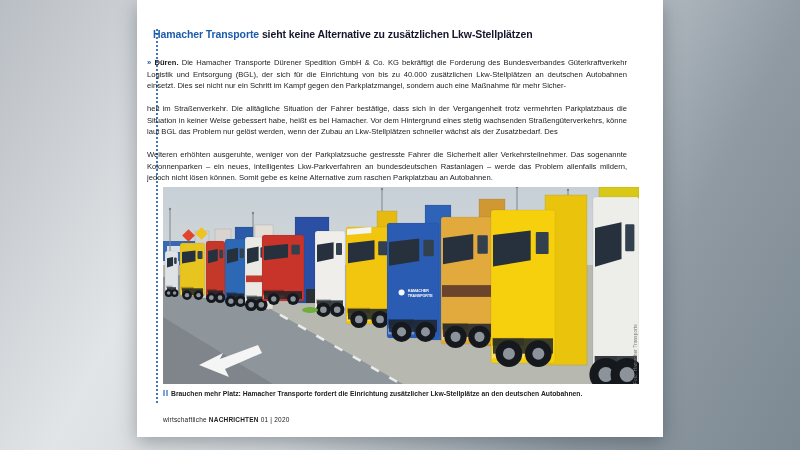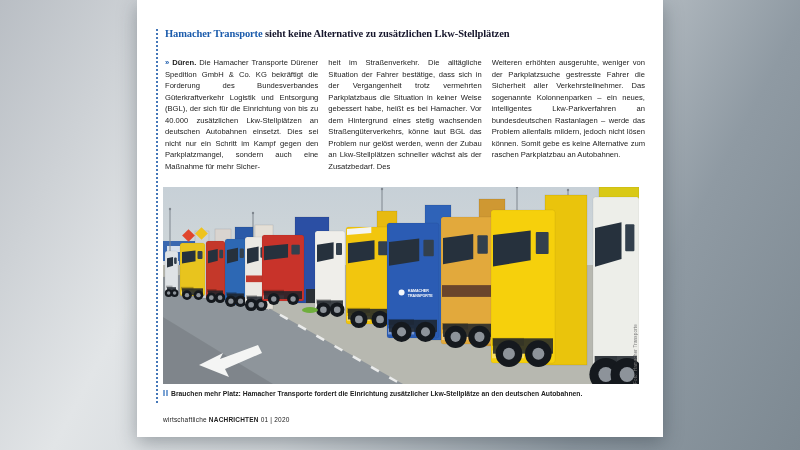--- a/index.html
+++ b/index.html
@@ -3,24 +3,24 @@
 <meta charset="utf-8">
 <style>
   html,body{margin:0;padding:0;}
   body{width:800px;height:450px;overflow:hidden;font-family:"Liberation Sans",sans-serif;}
   .stage{position:relative;width:800px;height:450px;
     background:linear-gradient(118deg,#b9bec4 0%,#e2e5e7 28%,#cfd4d8 50%,#8f9aa3 78%,#7d8992 100%);}
   .page{position:absolute;left:137px;top:0;width:526px;height:437px;background:#ffffff;
     box-shadow:0 5px 18px rgba(30,40,50,.35);}
   .dotted-rule{position:absolute;left:19px;top:29px;height:374px;width:0;
     border-left:2px dotted #4577b8;}
-  .headline{position:absolute;left:28px;top:28px;width:492px;
-    font-size:10.5px;font-weight:bold;letter-spacing:-0.1px;color:#16162c;white-space:nowrap;font-family:Liberation Serif, serif;}
+  .headline{position:absolute;left:16px;top:28px;width:492px;
+    font-size:10.5px;font-weight:bold;letter-spacing:-0.1px;color:#16162c;white-space:nowrap;}
   .headline .brand{color:#1c5cac;}
-  .columns{position:absolute;left:28px;top:57px;width:480px;height:128px;display:flex;gap:10px;}
+  .columns{position:absolute;left:10px;top:57px;width:480px;height:128px;display:flex;gap:10px;flex-direction:column;}
   .col{flex:1;font-size:7.6px;line-height:11.5px;text-align:justify;color:#1b1b1b;overflow:hidden;}
   .col .bullet{color:#1c5cac;font-weight:bold;}
   .col .dateline{font-weight:bold;}
   .photo{position:absolute;left:26px;top:187px;width:476px;height:197px;overflow:hidden;background:#cdd4da;}
   .photo svg{display:block;}
   .photo-credit{position:absolute;left:496px;top:294px;height:90px;width:9px;
     writing-mode:vertical-rl;transform:rotate(180deg);
     font-size:4.5px;color:#777;letter-spacing:.2px;white-space:nowrap;}
   .caption{position:absolute;left:26px;top:390px;width:480px;
     font-size:6.8px;font-weight:bold;color:#222;}

